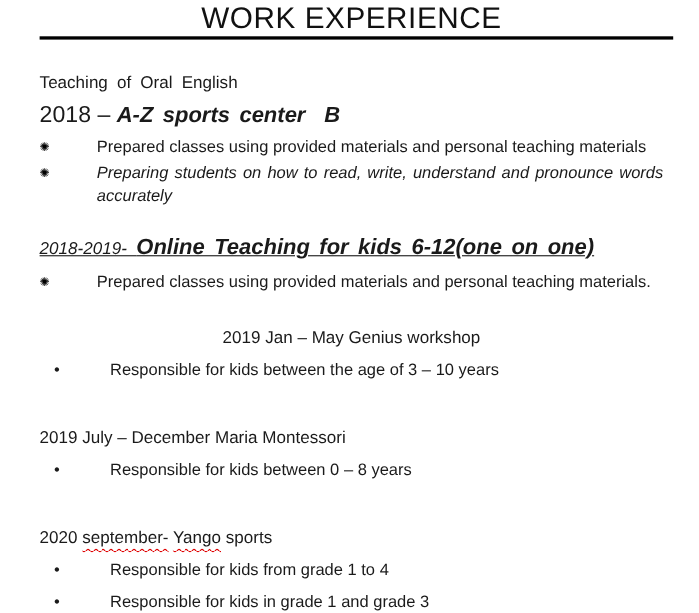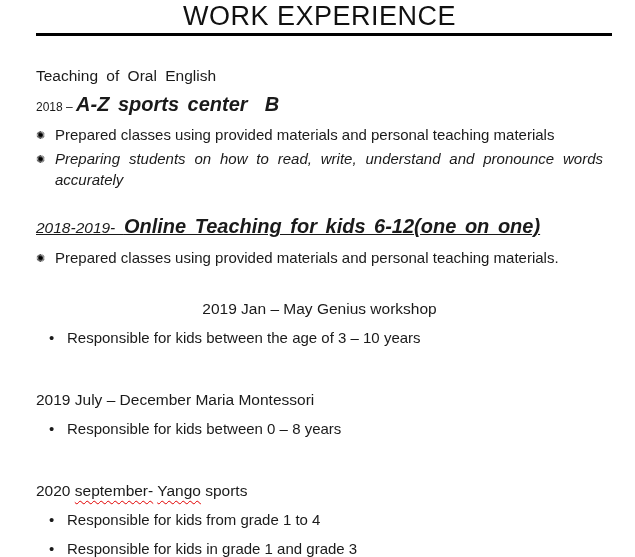--- a/index.html
+++ b/index.html
@@ -30,21 +30,21 @@
   .keep { white-space: pre-wrap; }
 
   .h-bold {
     margin-top: 30px;
     font-size: 15.5px;
     font-weight: 400;
     word-spacing: 4px;
     line-height: 20px;
   }
   .entry-line { margin-top: 8px; line-height: 21px; }
-  .plain { font-size: 12px; }
+  .plain { font-size: 21px; }
   .italic { font-style: italic; font-size: 15.5px; }
   .emph {
     font-weight: 700;
     font-style: italic;
     font-size: 20px;
     word-spacing: 3px;
   }
 
   .entry-heading {
     margin-top: 42px;
@@ -61,21 +61,21 @@
     text-decoration-thickness: 1px;
     text-underline-offset: 4px;
     text-decoration-skip-ink: none;
   }
 
   .star-list { margin-top: 6px; }
   .li { display: flex; line-height: 21px; }
   .li + .li { margin-top: 3px; }
   .li .marker { flex: 0 0 19px; }
   .star .marker { font-size: 11px; position: relative; top: 1px; color: #000; }
-  .li .text { flex: 1 1 auto; }
+  .li .text { flex: 1 1 auto; margin-left: 33px; }
   .just .text { text-align: justify; font-style: italic; }
 
   .dot-list { margin-top: 8px; }
   .dot { margin-left: 13px; }
   .dot .marker { flex: 0 0 18px; font-size: 15px; }
 
   .sect2-heading { margin-top: 26px; text-decoration: underline; }
   .sect2-list { margin-top: 9px; }
 </style>
 </head>

